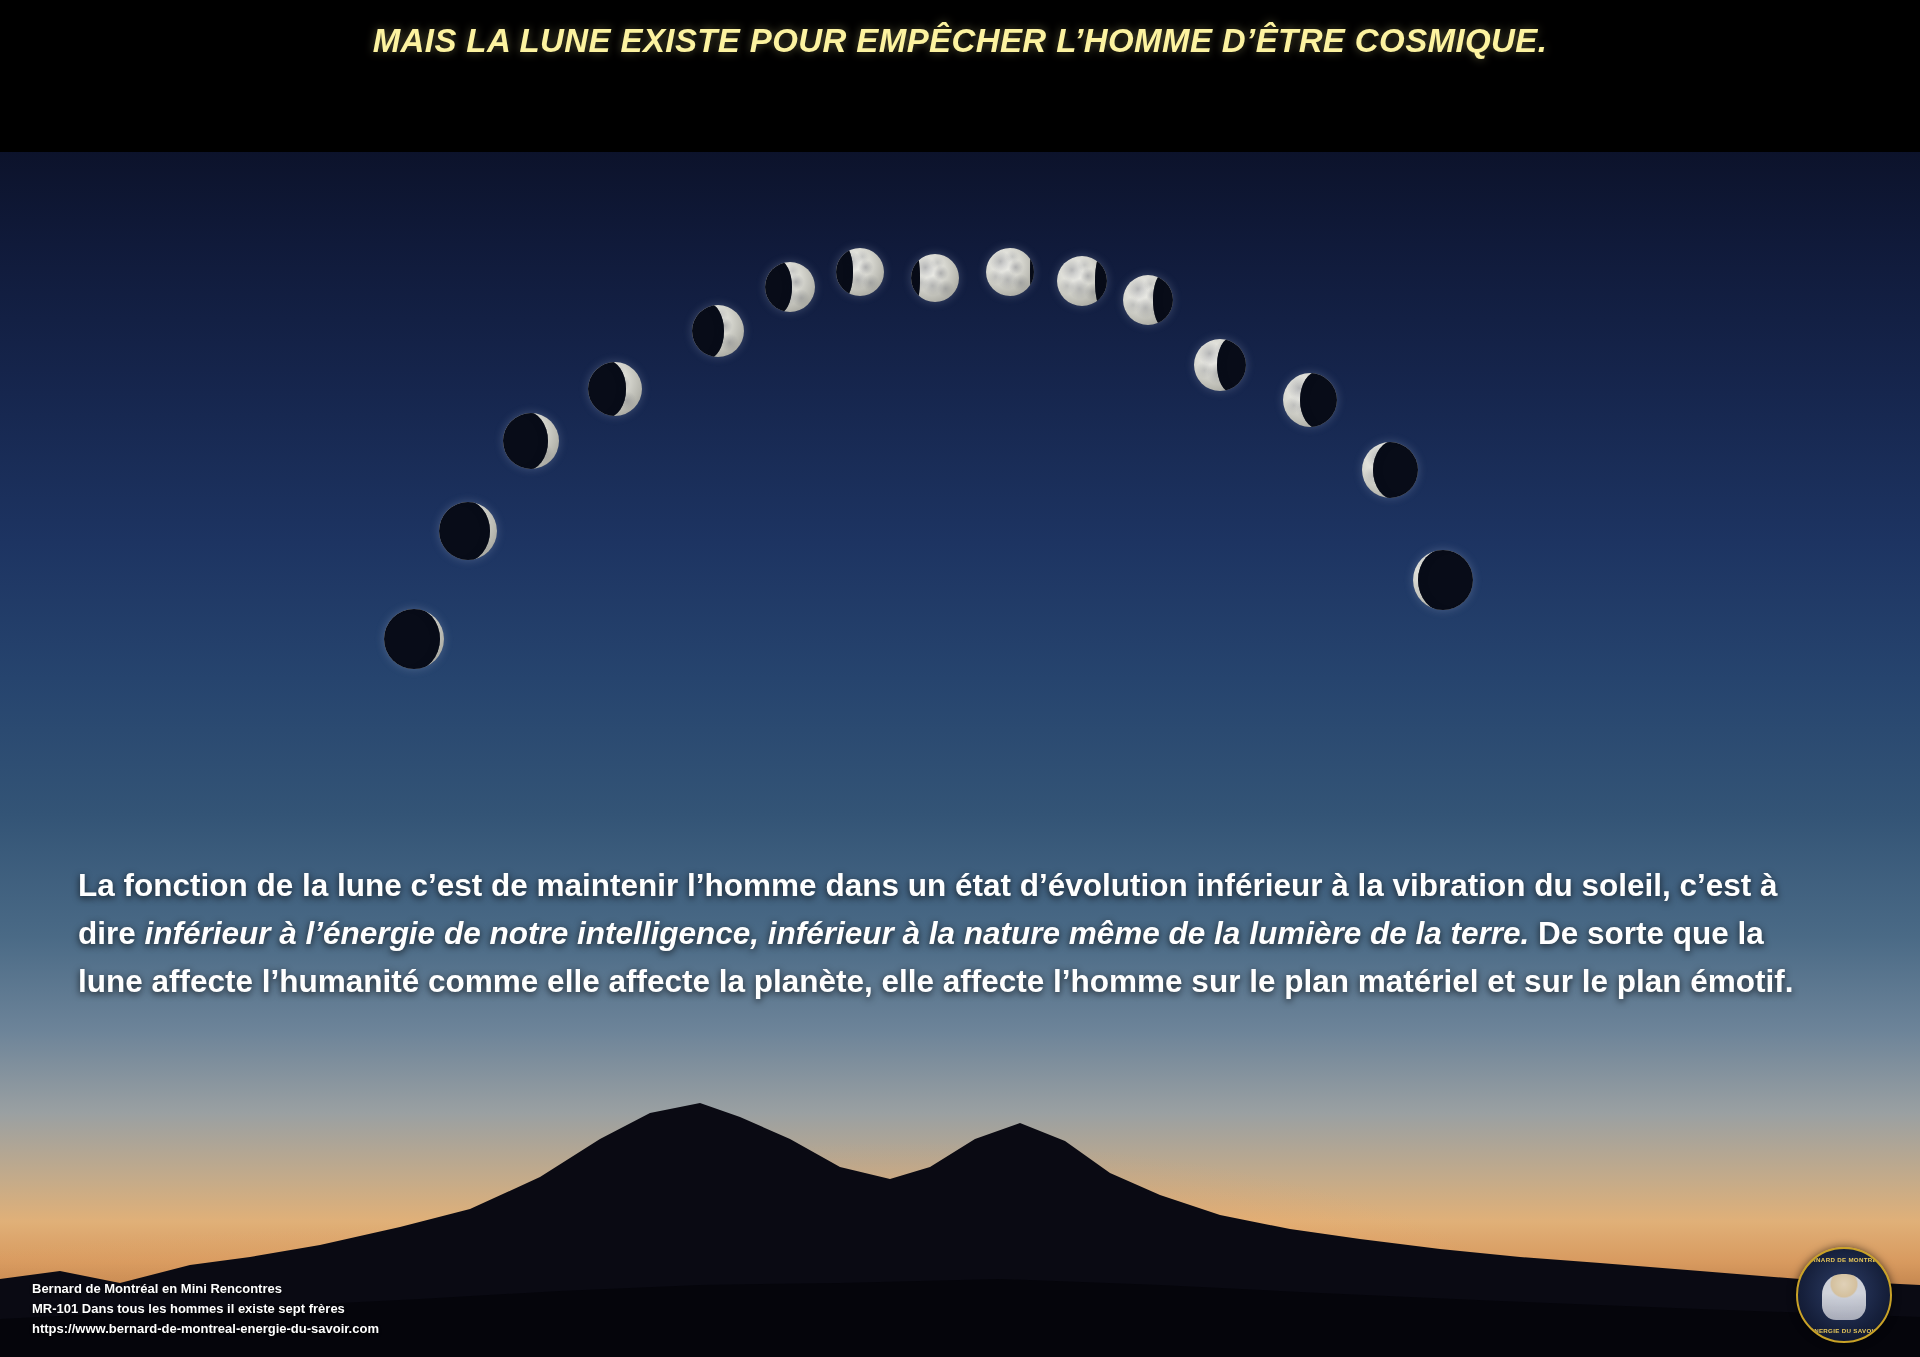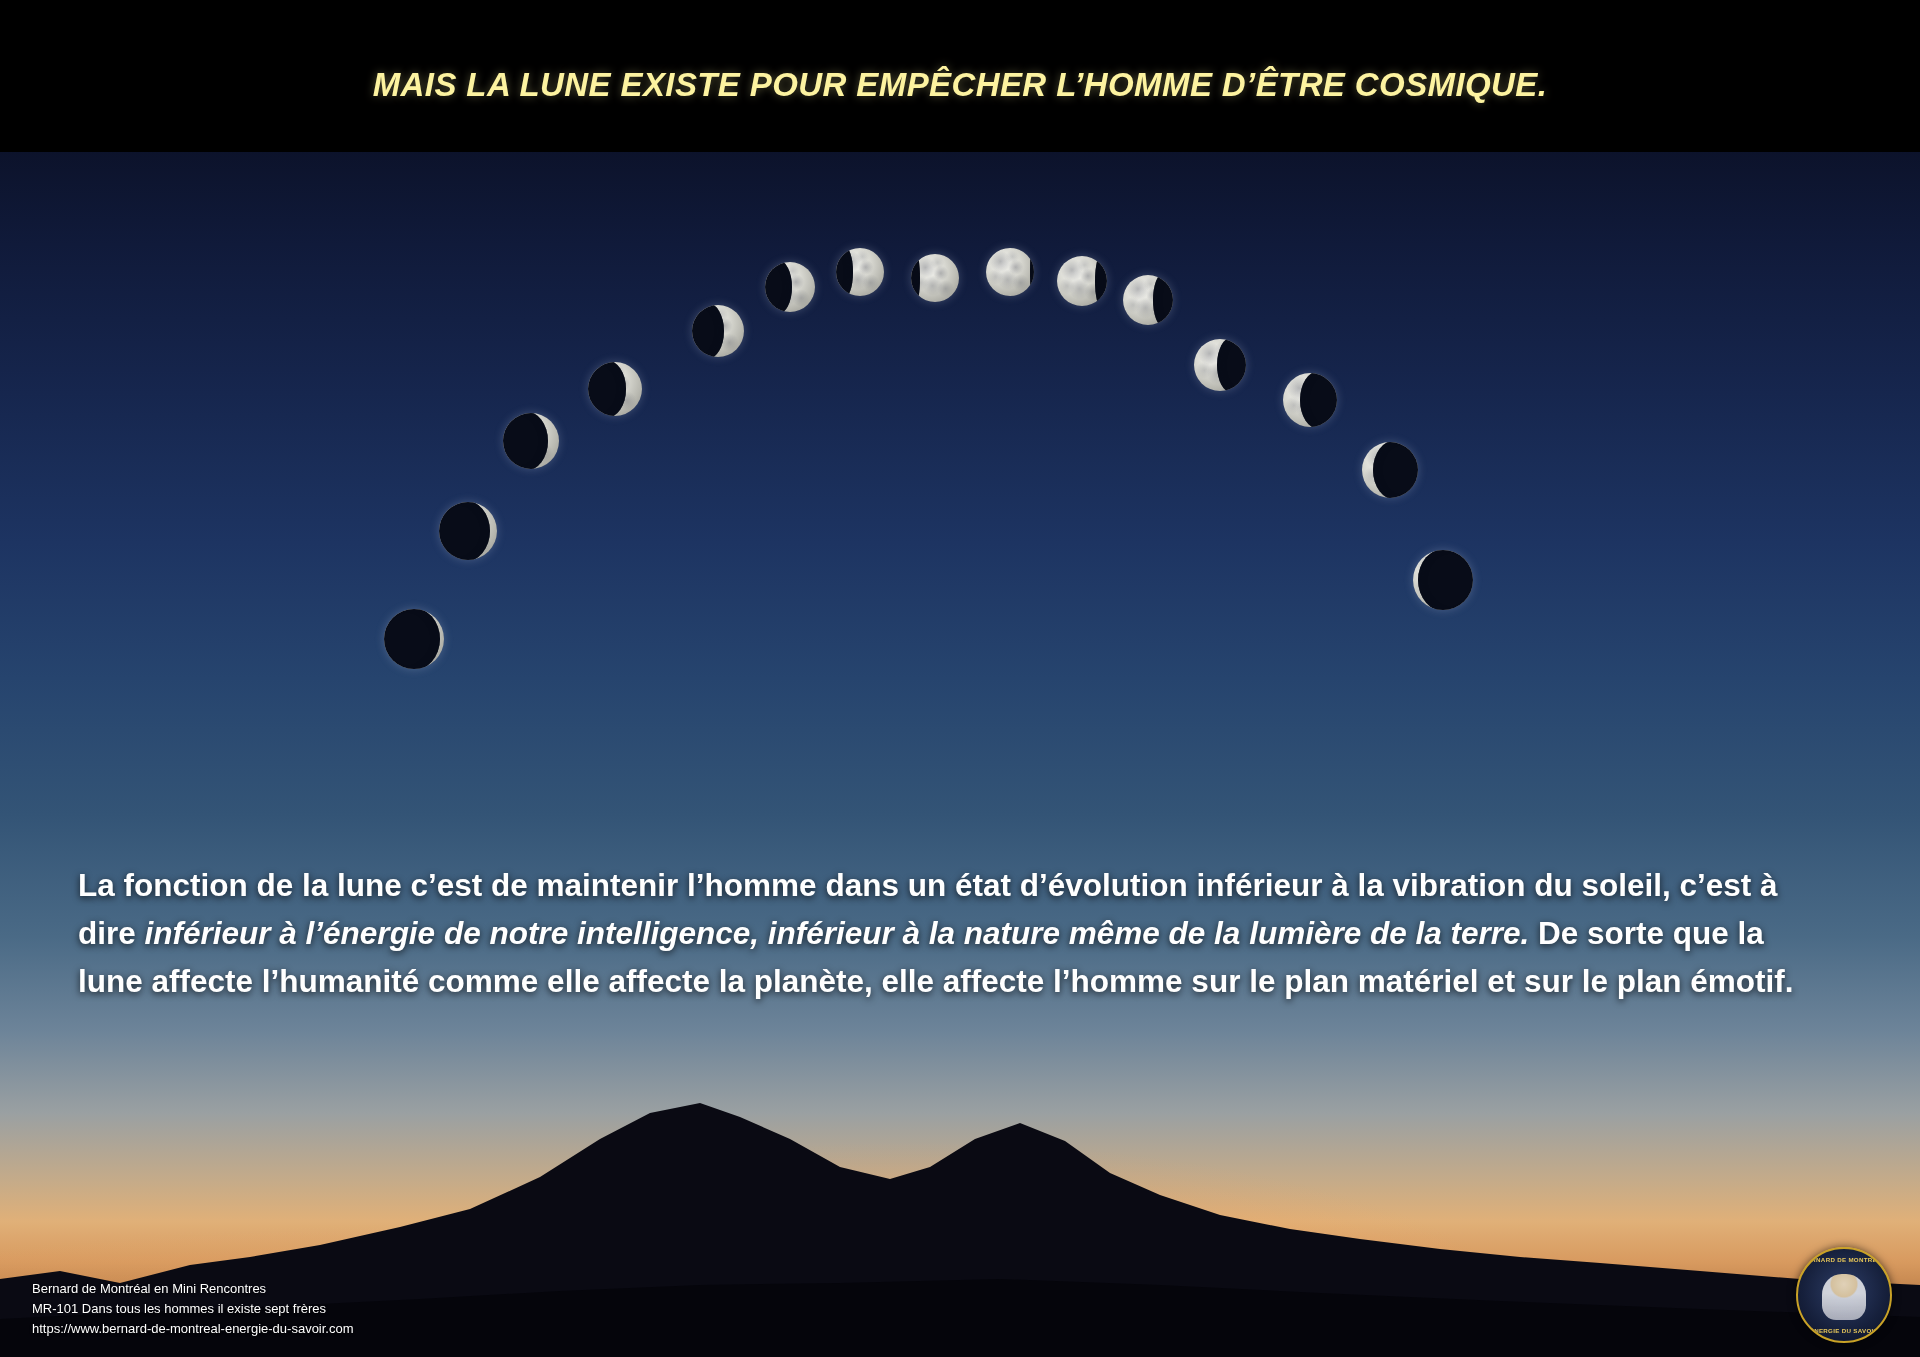--- a/index.html
+++ b/index.html
@@ -79,21 +79,21 @@
     z-index: 6;
     text-align: center;
     color: #fdf3a0;
     font-weight: bold;
     font-style: italic;
     font-size: 33px;
     line-height: 1.62;
     letter-spacing: 0.4px;
     text-shadow: 0 0 10px rgba(253,243,160,0.35);
   }
-  .headline .l2 { display: block; margin-top: 44px; }
+  .headline .l2 { display: block; }
 
   
   .moons {
     position: absolute;
     inset: 0;
     z-index: 3;
   }
   .moon {
     position: absolute;
     border-radius: 50%;
@@ -150,21 +150,21 @@
   .body-text .em { font-style: italic; }
 
   
   .footer {
     position: absolute;
     left: 32px;
     bottom: 18px;
     z-index: 8;
     color: #ffffff;
     font-size: 13px;
-    font-weight: normal;
+    font-weight: bold;
     line-height: 1.55;
     text-shadow: 0 1px 3px rgba(0,0,0,0.9);
   }
   .footer div { white-space: nowrap; }
 
   .logo {
     position: absolute;
     right: 28px;
     bottom: 14px;
     width: 92px;

